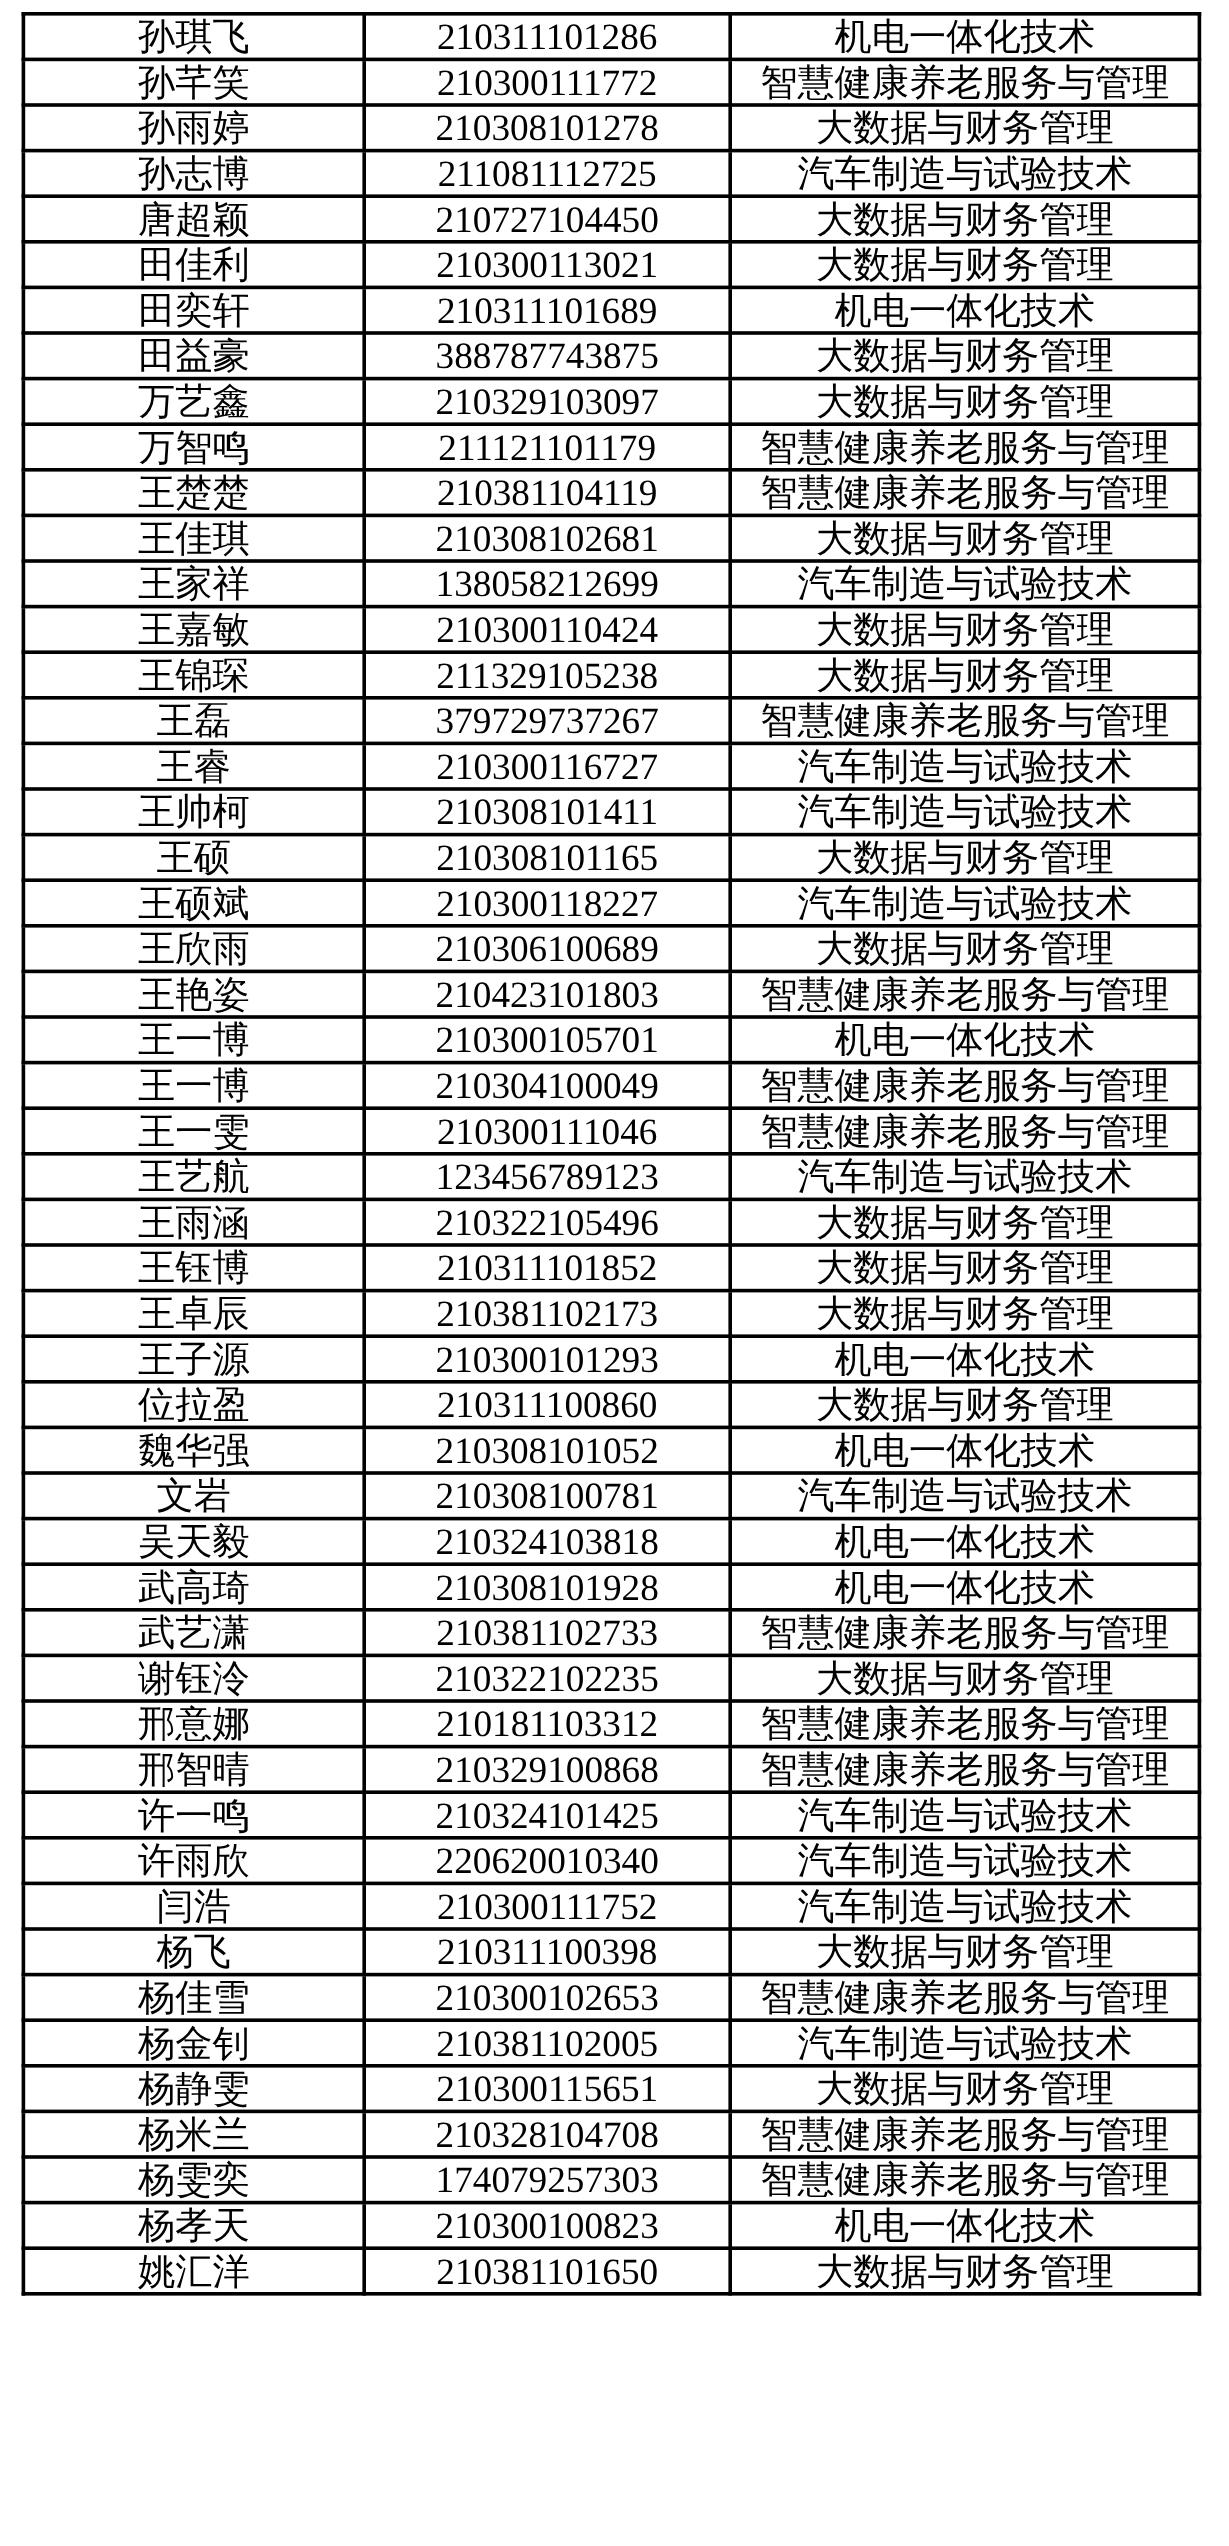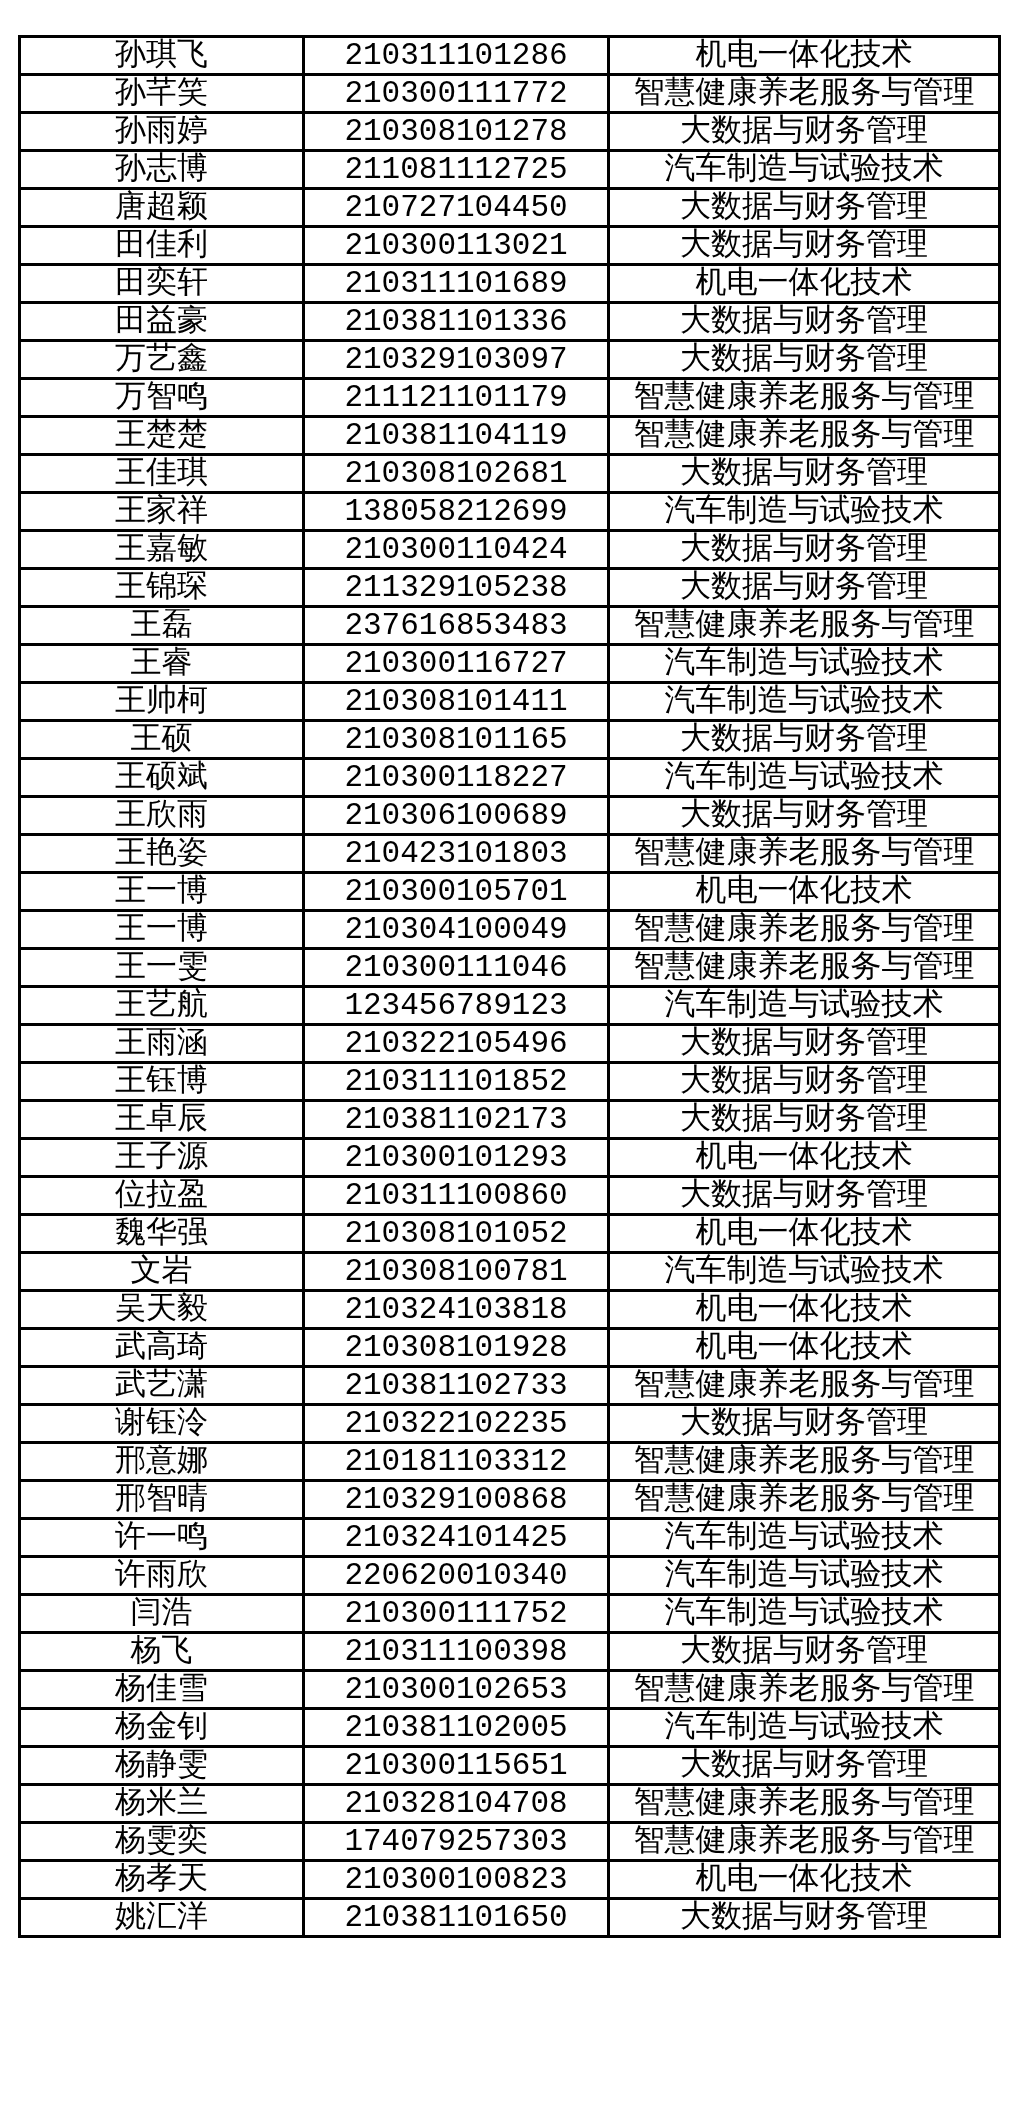--- a/index.html
+++ b/index.html
@@ -17,25 +17,24 @@
     position: absolute;
     left: 0;
     top: 0;
     width: 1024px;
     height: 2122px;
     background: #ffffff;
   }
   table.roster {
     position: absolute;
     left: 18px;
-    top: 35px;
+    top: 10px;
     border-collapse: collapse;
     table-layout: fixed;
     background: #ffffff;
-    font-family: Liberation Mono, monospace;
   }
   table.roster td {
     border: 3px solid #000000;
     height: 35px;
     padding: 0;
     text-align: center;
     vertical-align: middle;
     font-size: 31px;
     line-height: 35px;
     color: #000000;
@@ -87,21 +86,21 @@
           <td>210300113021</td>
           <td>大数据与财务管理</td>
         </tr>
         <tr>
           <td>田奕轩</td>
           <td>210311101689</td>
           <td>机电一体化技术</td>
         </tr>
         <tr>
           <td>田益豪</td>
-          <td>210381101336</td>
+          <td>388787743875</td>
           <td>大数据与财务管理</td>
         </tr>
         <tr>
           <td>万艺鑫</td>
           <td>210329103097</td>
           <td>大数据与财务管理</td>
         </tr>
         <tr>
           <td>万智鸣</td>
           <td>211121101179</td>
@@ -127,21 +126,21 @@
           <td>210300110424</td>
           <td>大数据与财务管理</td>
         </tr>
         <tr>
           <td>王锦琛</td>
           <td>211329105238</td>
           <td>大数据与财务管理</td>
         </tr>
         <tr>
           <td>王磊</td>
-          <td>237616853483</td>
+          <td>379729737267</td>
           <td>智慧健康养老服务与管理</td>
         </tr>
         <tr>
           <td>王睿</td>
           <td>210300116727</td>
           <td>汽车制造与试验技术</td>
         </tr>
         <tr>
           <td>王帅柯</td>
           <td>210308101411</td>

